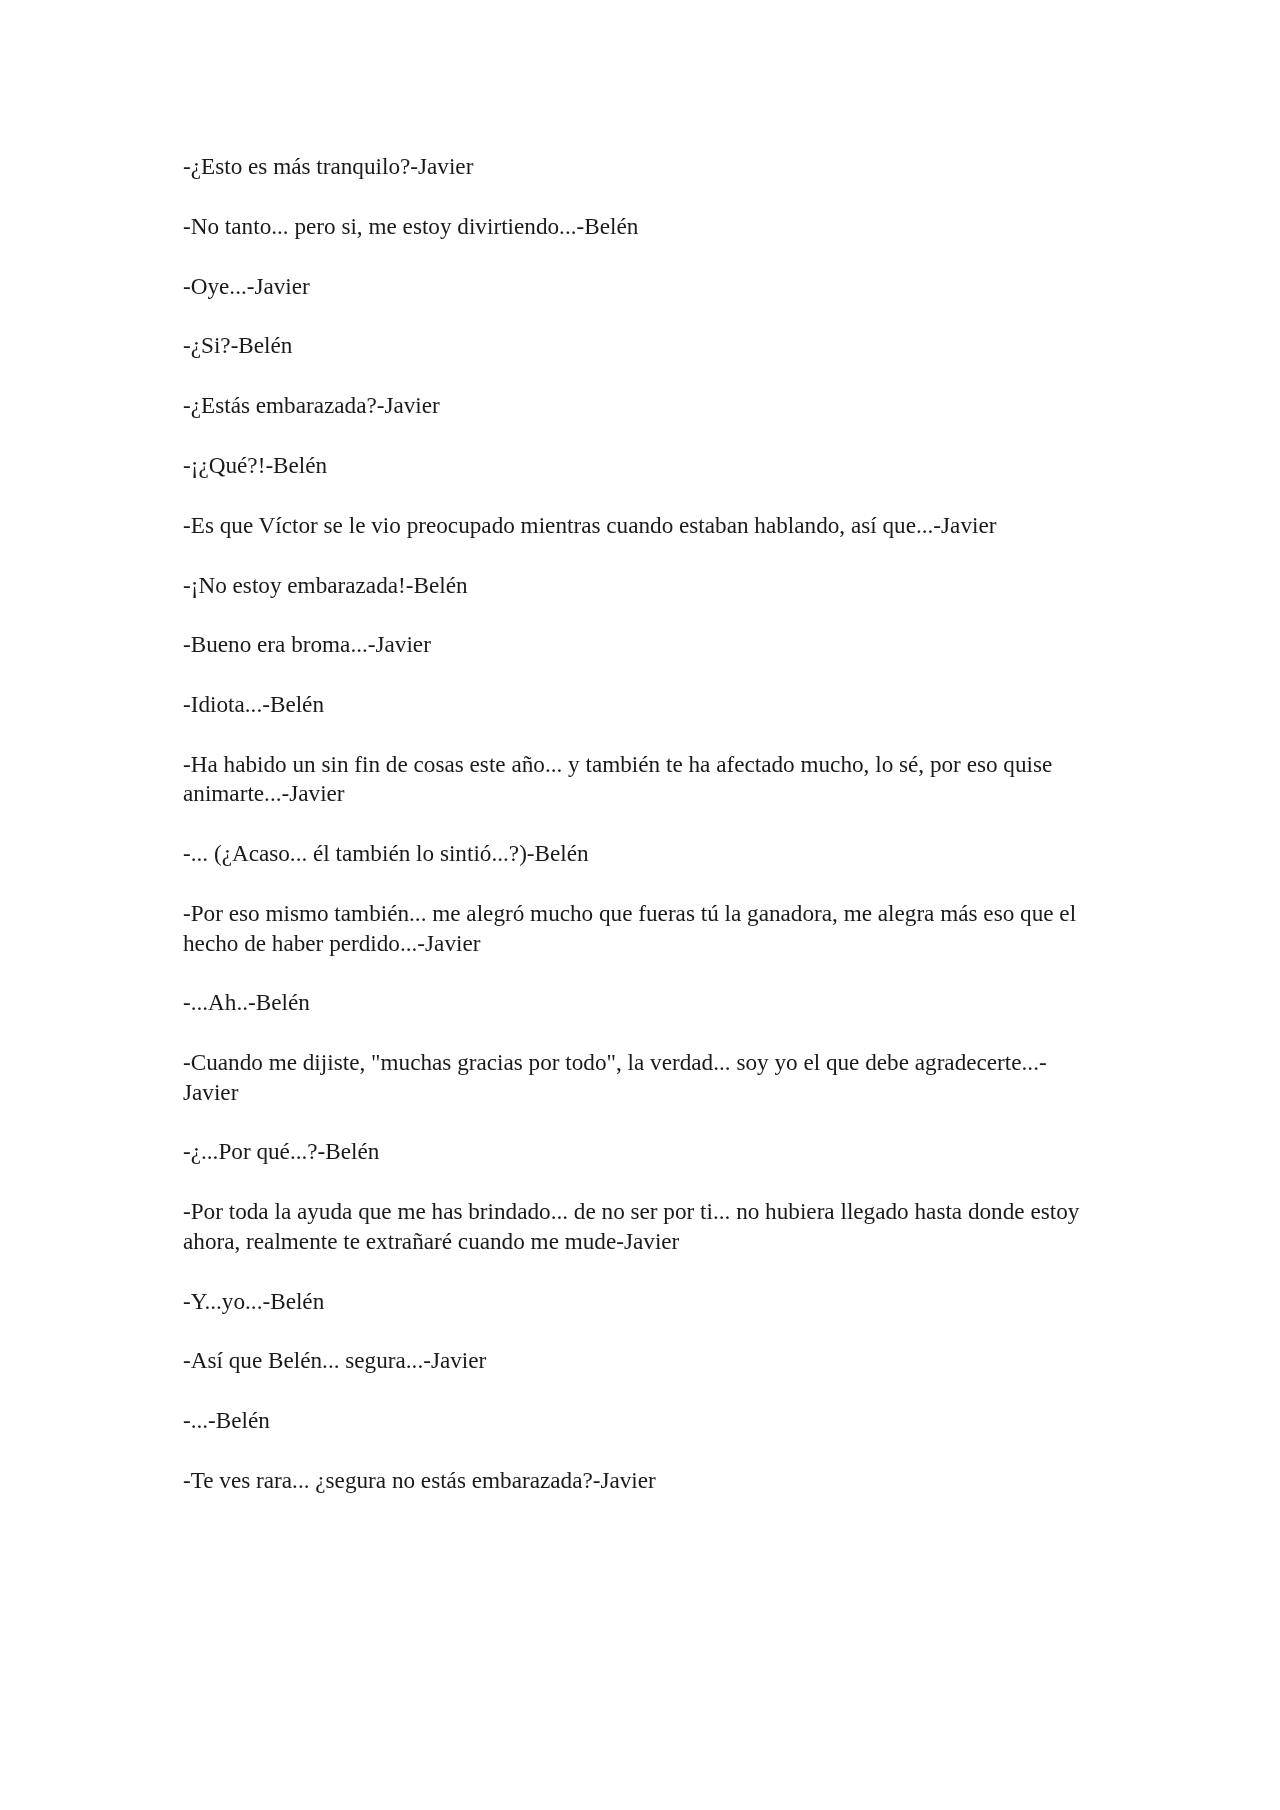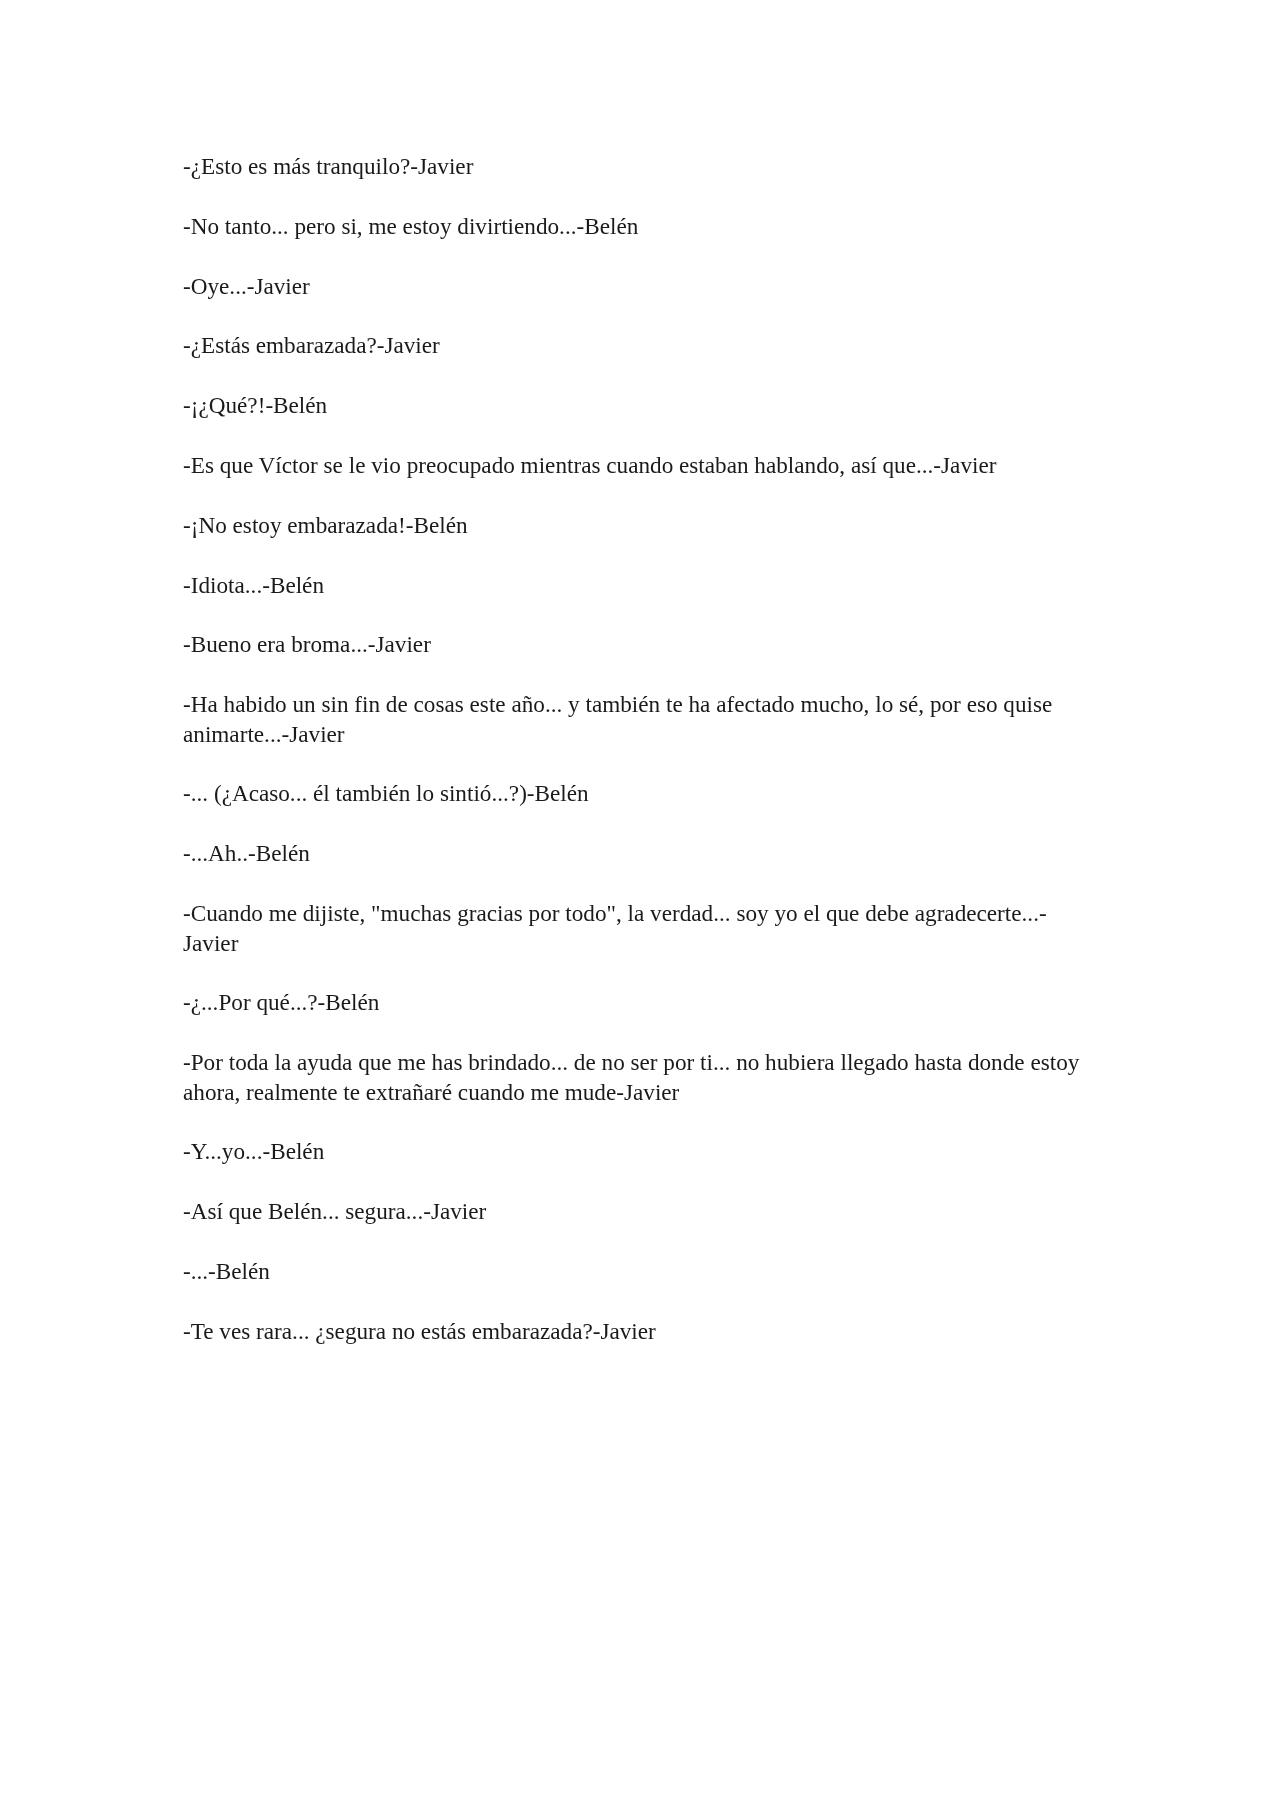--- a/index.html
+++ b/index.html
@@ -37,28 +37,30 @@
     }
   </style>
 </head>
 <body>
 
 <div class="page">
   <div class="content">
     <p>-¿Esto es más tranquilo?-Javier</p>
     <p>-No tanto... pero si, me estoy divirtiendo...-Belén</p>
     <p>-Oye...-Javier</p>
+    <p>-¿Si?-Belén</p>
     <p>-¿Estás embarazada?-Javier</p>
     <p>-¡¿Qué?!-Belén</p>
     <p>-Es que Víctor se le vio preocupado mientras cuando estaban hablando, así que...-Javier</p>
     <p>-¡No estoy embarazada!-Belén</p>
+    <p>-Bueno era broma...-Javier</p>
     <p>-Idiota...-Belén</p>
-    <p>-Bueno era broma...-Javier</p>
     <p>-Ha habido un sin fin de cosas este año... y también te ha afectado mucho, lo sé, por eso quise animarte...-Javier</p>
     <p>-... (¿Acaso... él también lo sintió...?)-Belén</p>
+    <p>-Por eso mismo también... me alegró mucho que fueras tú la ganadora, me alegra más eso que el hecho de haber perdido...-Javier</p>
     <p>-...Ah..-Belén</p>
     <p>-Cuando me dijiste, "muchas gracias por todo", la verdad... soy yo el que debe agradecerte...-Javier</p>
     <p>-¿...Por qué...?-Belén</p>
     <p>-Por toda la ayuda que me has brindado... de no ser por ti... no hubiera llegado hasta donde estoy ahora, realmente te extrañaré cuando me mude-Javier</p>
     <p>-Y...yo...-Belén</p>
     <p>-Así que Belén... segura...-Javier</p>
     <p>-...-Belén</p>
     <p>-Te ves rara... ¿segura no estás embarazada?-Javier</p>
   </div>
 </div>

